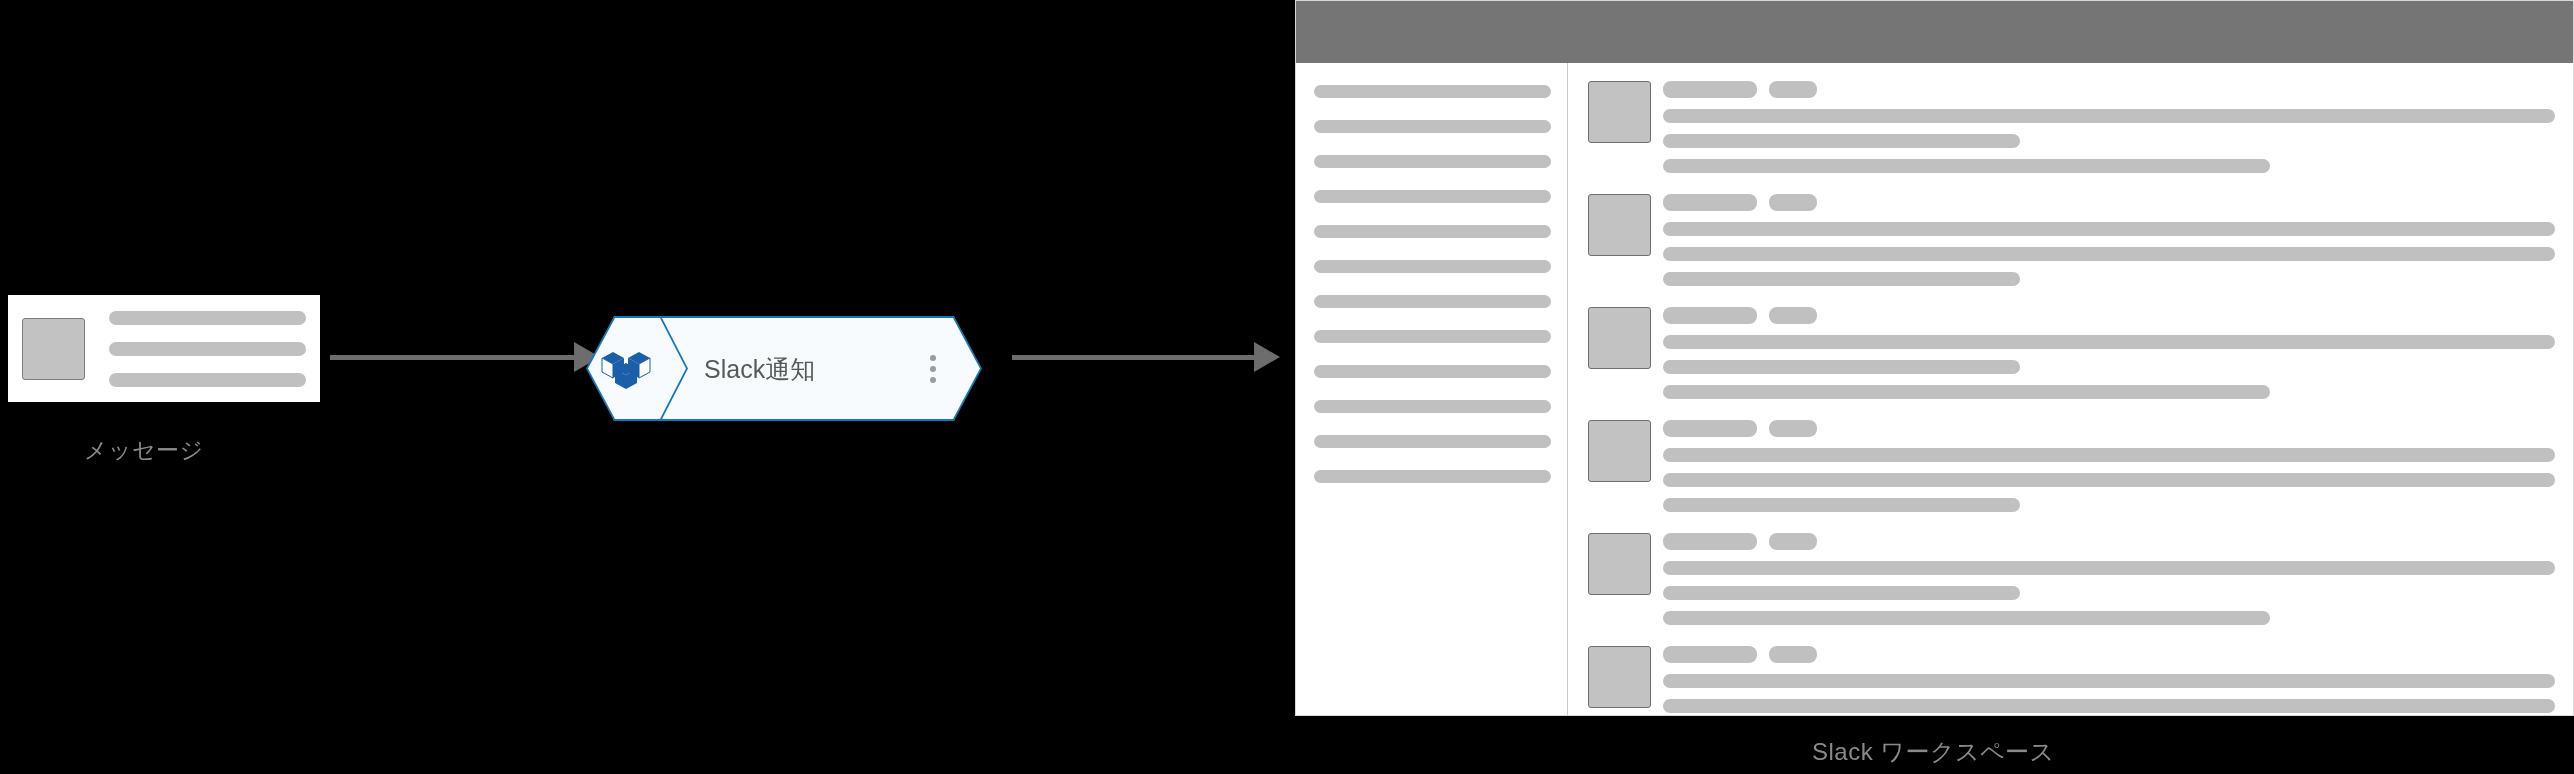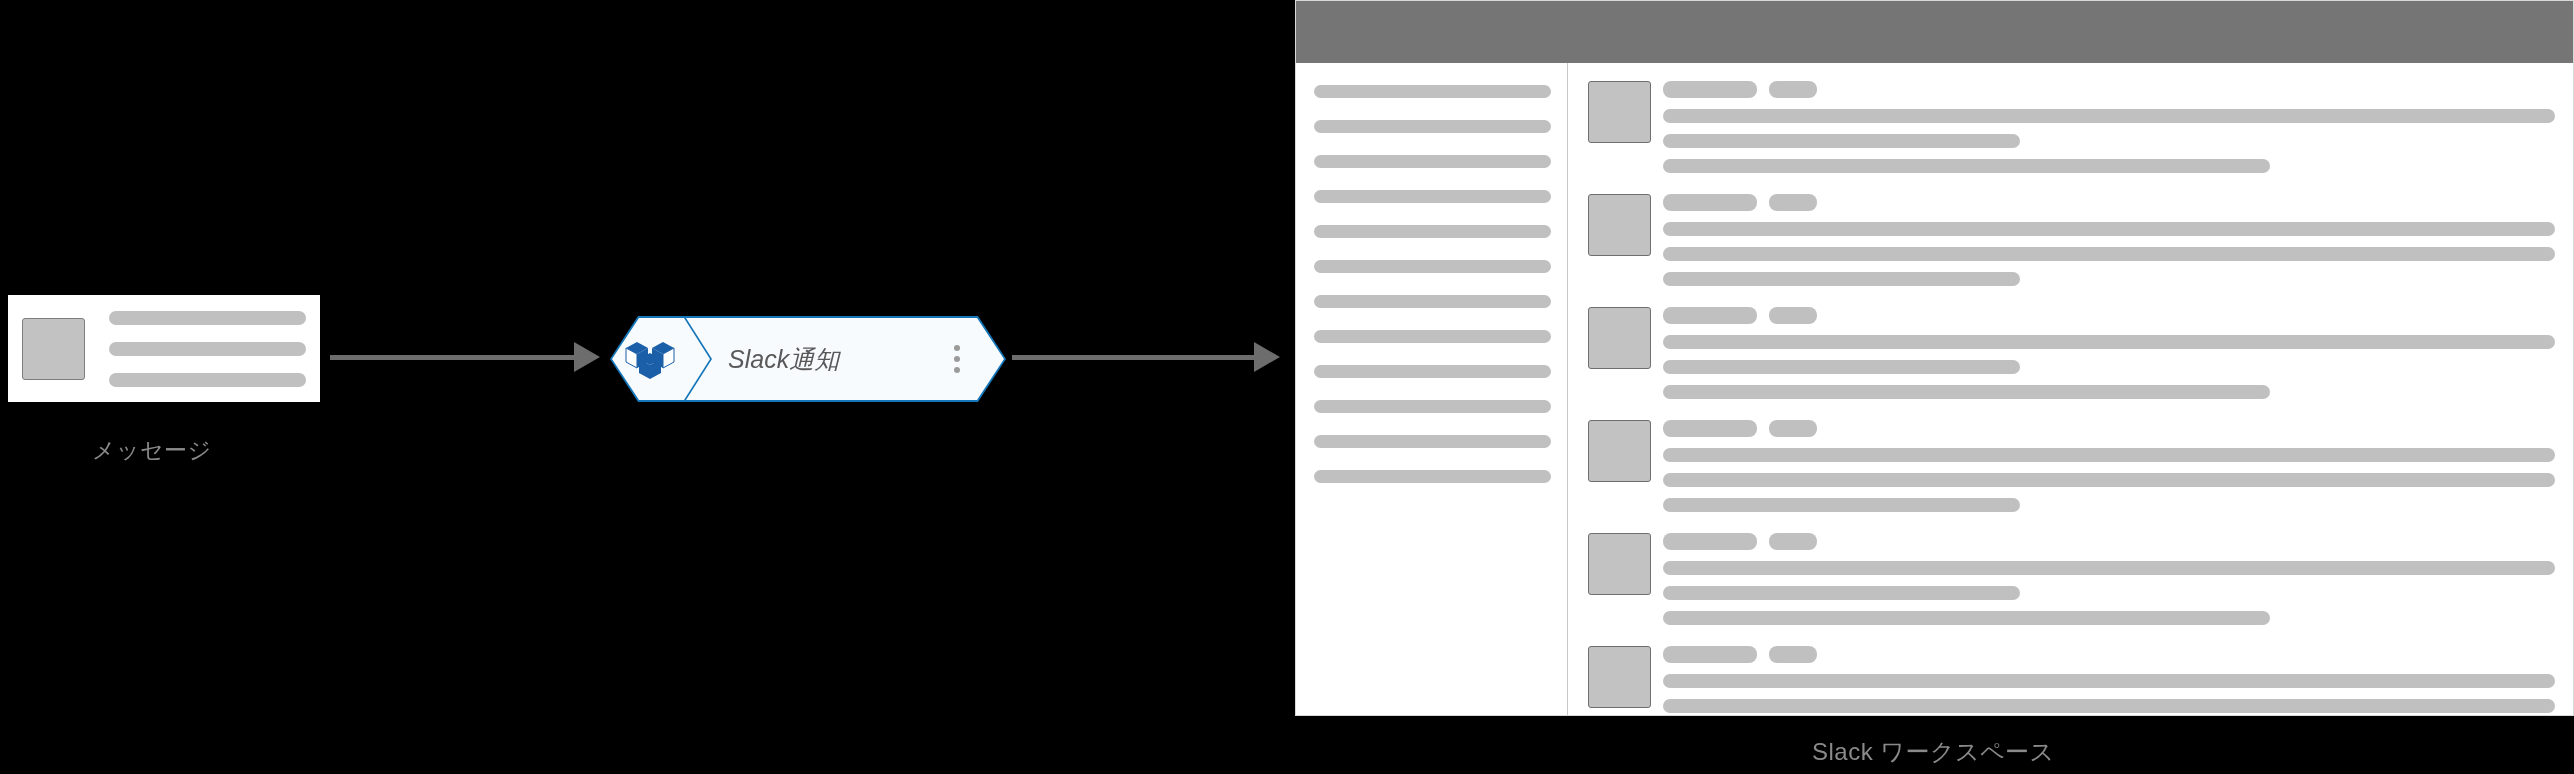--- a/index.html
+++ b/index.html
@@ -52,42 +52,41 @@
     background: #c0c0c0;
   }
 
   .caption {
     position: absolute;
     color: #8a8a8a;
     font-size: 23px;
     letter-spacing: 0.5px;
     white-space: nowrap;
   }
-  #message-caption { left: 92px; top: 435px; }
+  #message-caption { left: 84px; top: 435px; }
 
   
   .arrow { position: absolute; height: 28px; display: flex; align-items: center; }
   .arrow .shaft { height: 5px; background: #6d6d6d; flex: 1 1 auto; }
   .arrow .head {
     width: 0; height: 0; flex: 0 0 auto;
     border-top: 15px solid transparent;
     border-bottom: 15px solid transparent;
     border-left: 26px solid #6d6d6d;
   }
   #arrow-1 { left: 330px; top: 343px; width: 270px; }
   #arrow-2 { left: 1012px; top: 343px; width: 268px; }
 
   
   #node-slack {
     position: absolute;
-    left: 610px;
+    left: 586px;
     top: 316px;
     width: 396px;
-    height: 86px;
-    font-style: italic;
+    height: 105px;
   }
   #node-slack .hexshape {
     position: absolute;
     inset: 0;
     background: #1576b9;
     clip-path: polygon(28px 0, calc(100% - 28px) 0, 100% 50%, calc(100% - 28px) 100%, 28px 100%, 0 50%);
   }
   #node-slack .hexinner {
     position: absolute;
     inset: 2px;

